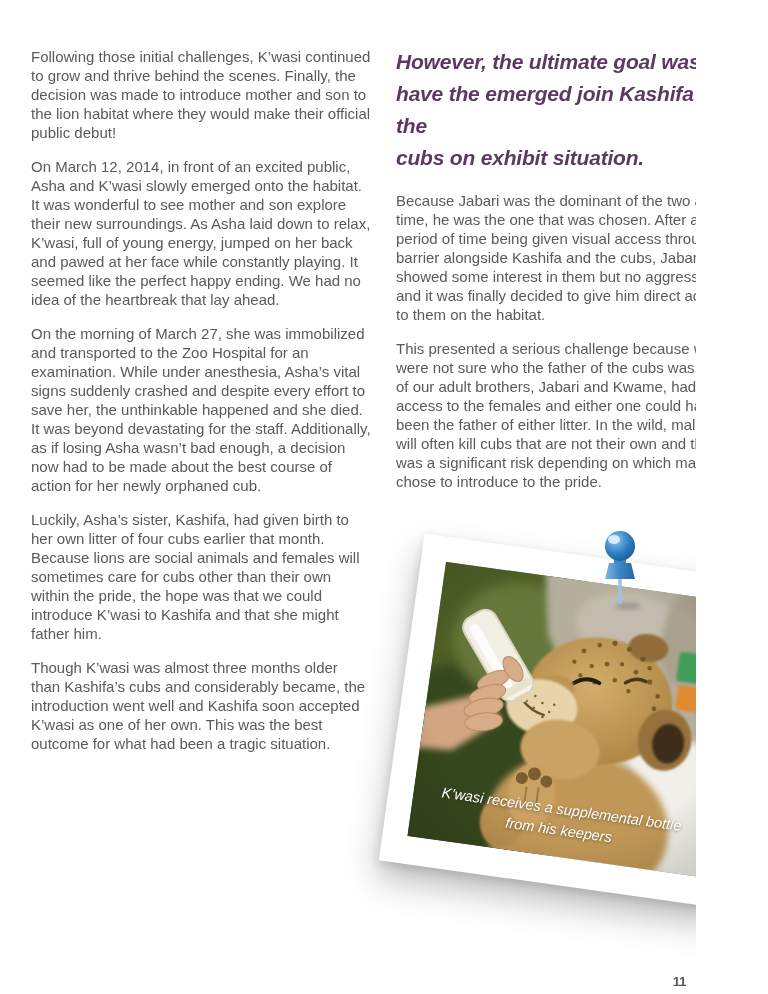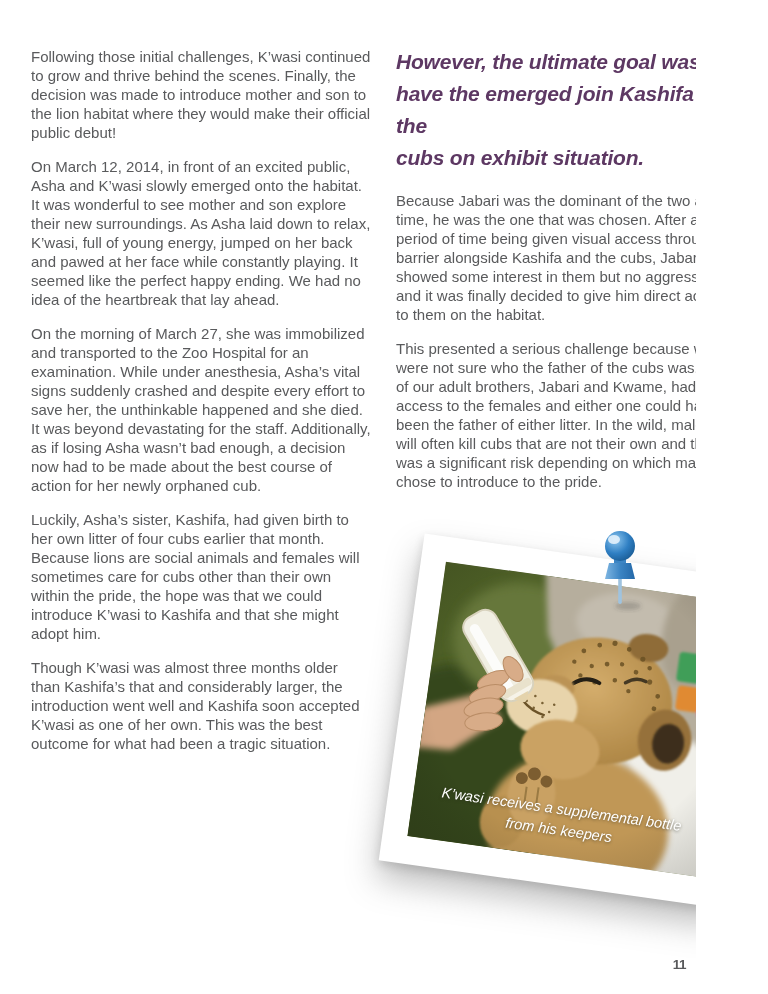--- a/index.html
+++ b/index.html
@@ -29,35 +29,35 @@
   .photo-caption {
     position:absolute; left:0; right:0; bottom:16px; text-align:center;
     color:#ffffff; font-style:italic; font-size:14.5px; line-height:21px;
     text-shadow:0 1px 3px rgba(40,40,30,0.55);
   }
   .photo-caption span { display:block; }
 
   .pushpin { position:absolute; left:597px; top:529px; width:48px; height:84px; z-index:6; }
 
   .page-number {
-    position:absolute; right:10px; bottom:22px; color:#58595b;
+    position:absolute; right:10px; bottom:5px; color:#58595b;
     font-size:13.5px; font-weight:700; letter-spacing:-0.5px;text-align:right;
   }
 </style>
 </head>
 <body>
 
 <div class="page">
 
   <div class="col col-left">
     <p>Following those initial challenges, K’wasi continued to grow and thrive behind the scenes. Finally, the decision was made to introduce mother and son to the lion habitat where they would make their official public debut!</p>
     <p>On March 12, 2014, in front of an excited public, Asha and K’wasi slowly emerged onto the habitat.  It was wonderful to see mother and son explore their new surroundings. As Asha laid down to relax, K’wasi, full of young energy, jumped on her back and pawed at her face while constantly playing.  It seemed like the perfect happy ending.  We had no idea of the heartbreak that lay ahead.</p>
     <p>On the morning of March 27, she was immobilized and transported to the Zoo Hospital for an examination.  While under anesthesia, Asha’s vital signs suddenly crashed and despite every effort to save her, the unthinkable happened and she died.  It was beyond devastating for the staff.  Additionally, as if losing Asha wasn’t bad enough, a decision now had to be made about the best course of action for her newly orphaned cub.</p>
-    <p>Luckily, Asha’s sister, Kashifa, had given birth to her own litter of four cubs earlier that month. Because lions are social animals and females will sometimes care for cubs other than their own within the pride, the hope was that we could introduce K’wasi to Kashifa and that she might adopt him.</p>
-    <p>Though K’wasi was almost three months older than Kashifa’s that and considerably larger, the introduction went well and Kashifa soon accepted K’wasi as one of her own. This was the best outcome for what had been a tragic situation.</p>
+    <p>Luckily, Asha’s sister, Kashifa, had given birth to her own litter of four cubs earlier that month. Because lions are social animals and females will sometimes care for cubs other than their own within the pride, the hope was that we could introduce K’wasi to Kashifa and that she might father him.</p>
+    <p>Though K’wasi was almost three months older than Kashifa’s cubs and considerably became, the introduction went well and Kashifa soon accepted K’wasi as one of her own. This was the best outcome for what had been a tragic situation.</p>
   </div>
 
   <div class="col col-right">
     <div class="pull-quote">
       <span>However, the ultimate goal was to</span>
       <span>have the emerged join Kashifa and the</span>
       <span>cubs on exhibit situation.</span>
     </div>
     <p>Because Jabari was the dominant of the two at the time, he was the one that was chosen. After a period of time being given visual access through a barrier alongside Kashifa and the cubs, Jabari showed some interest in them but no aggression and it was finally decided to give him direct access to them on the habitat.</p>
     <p>This presented a serious challenge because we were not sure who the father of the cubs was. Both of our adult brothers, Jabari and Kwame, had access to the females and either one could have been the father of either litter.  In the wild, male lions will often kill cubs that are not their own and there was a significant risk depending on which male we chose to introduce to the pride.</p>

